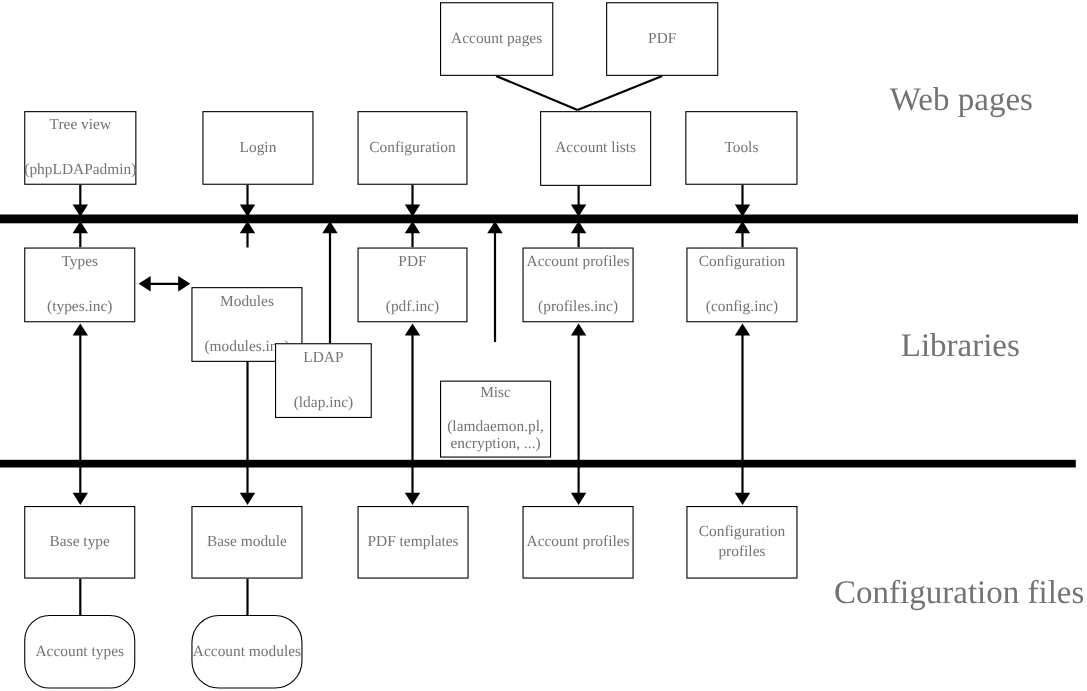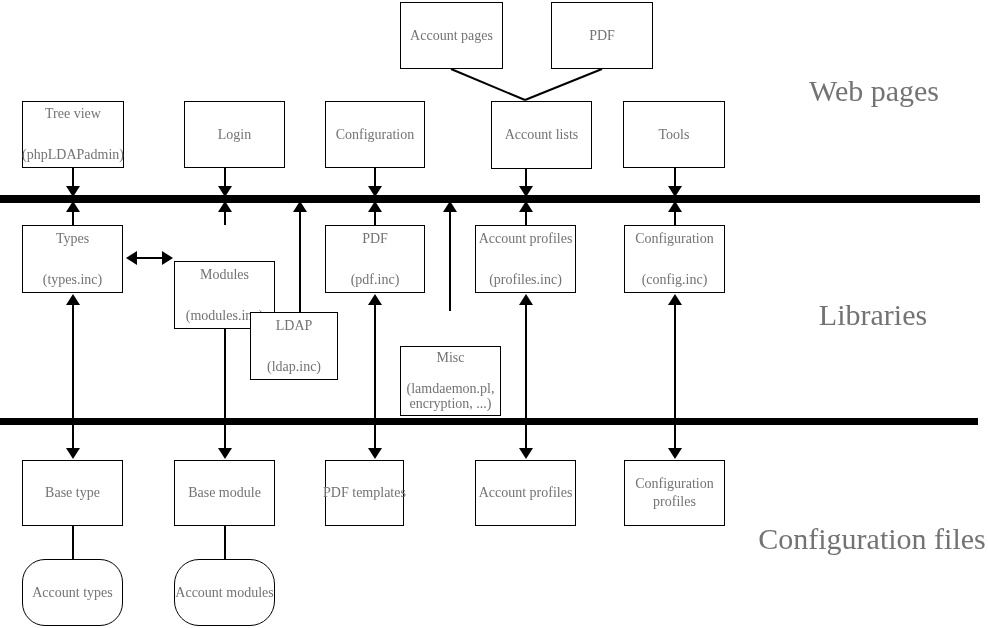--- a/index.html
+++ b/index.html
@@ -175,21 +175,21 @@
     <span>Misc</span>
     <span class="sub"><span>(lamdaemon.pl,</span><br><span>encryption, ...)</span></span>
   </div>
 
   <div class="box" style="left:22px;top:460px;width:101px;height:66px;">
     <span>Base type</span>
   </div>
   <div class="box" style="left:174px;top:460px;width:101px;height:66px;">
     <span>Base module</span>
   </div>
-  <div class="box" style="left:325px;top:460px;width:79px;height:66px;text-align:right;">
+  <div class="box" style="left:325px;top:460px;width:101px;height:66px;text-align:right;">
     <span>PDF templates</span>
   </div>
   <div class="box" style="left:475px;top:460px;width:101px;height:66px;">
     <span>Account profiles</span>
   </div>
   <div class="box" style="left:624px;top:460px;width:101px;height:66px;line-height:18px;">
     <span>Configuration</span>
     <span>profiles</span>
   </div>
 

